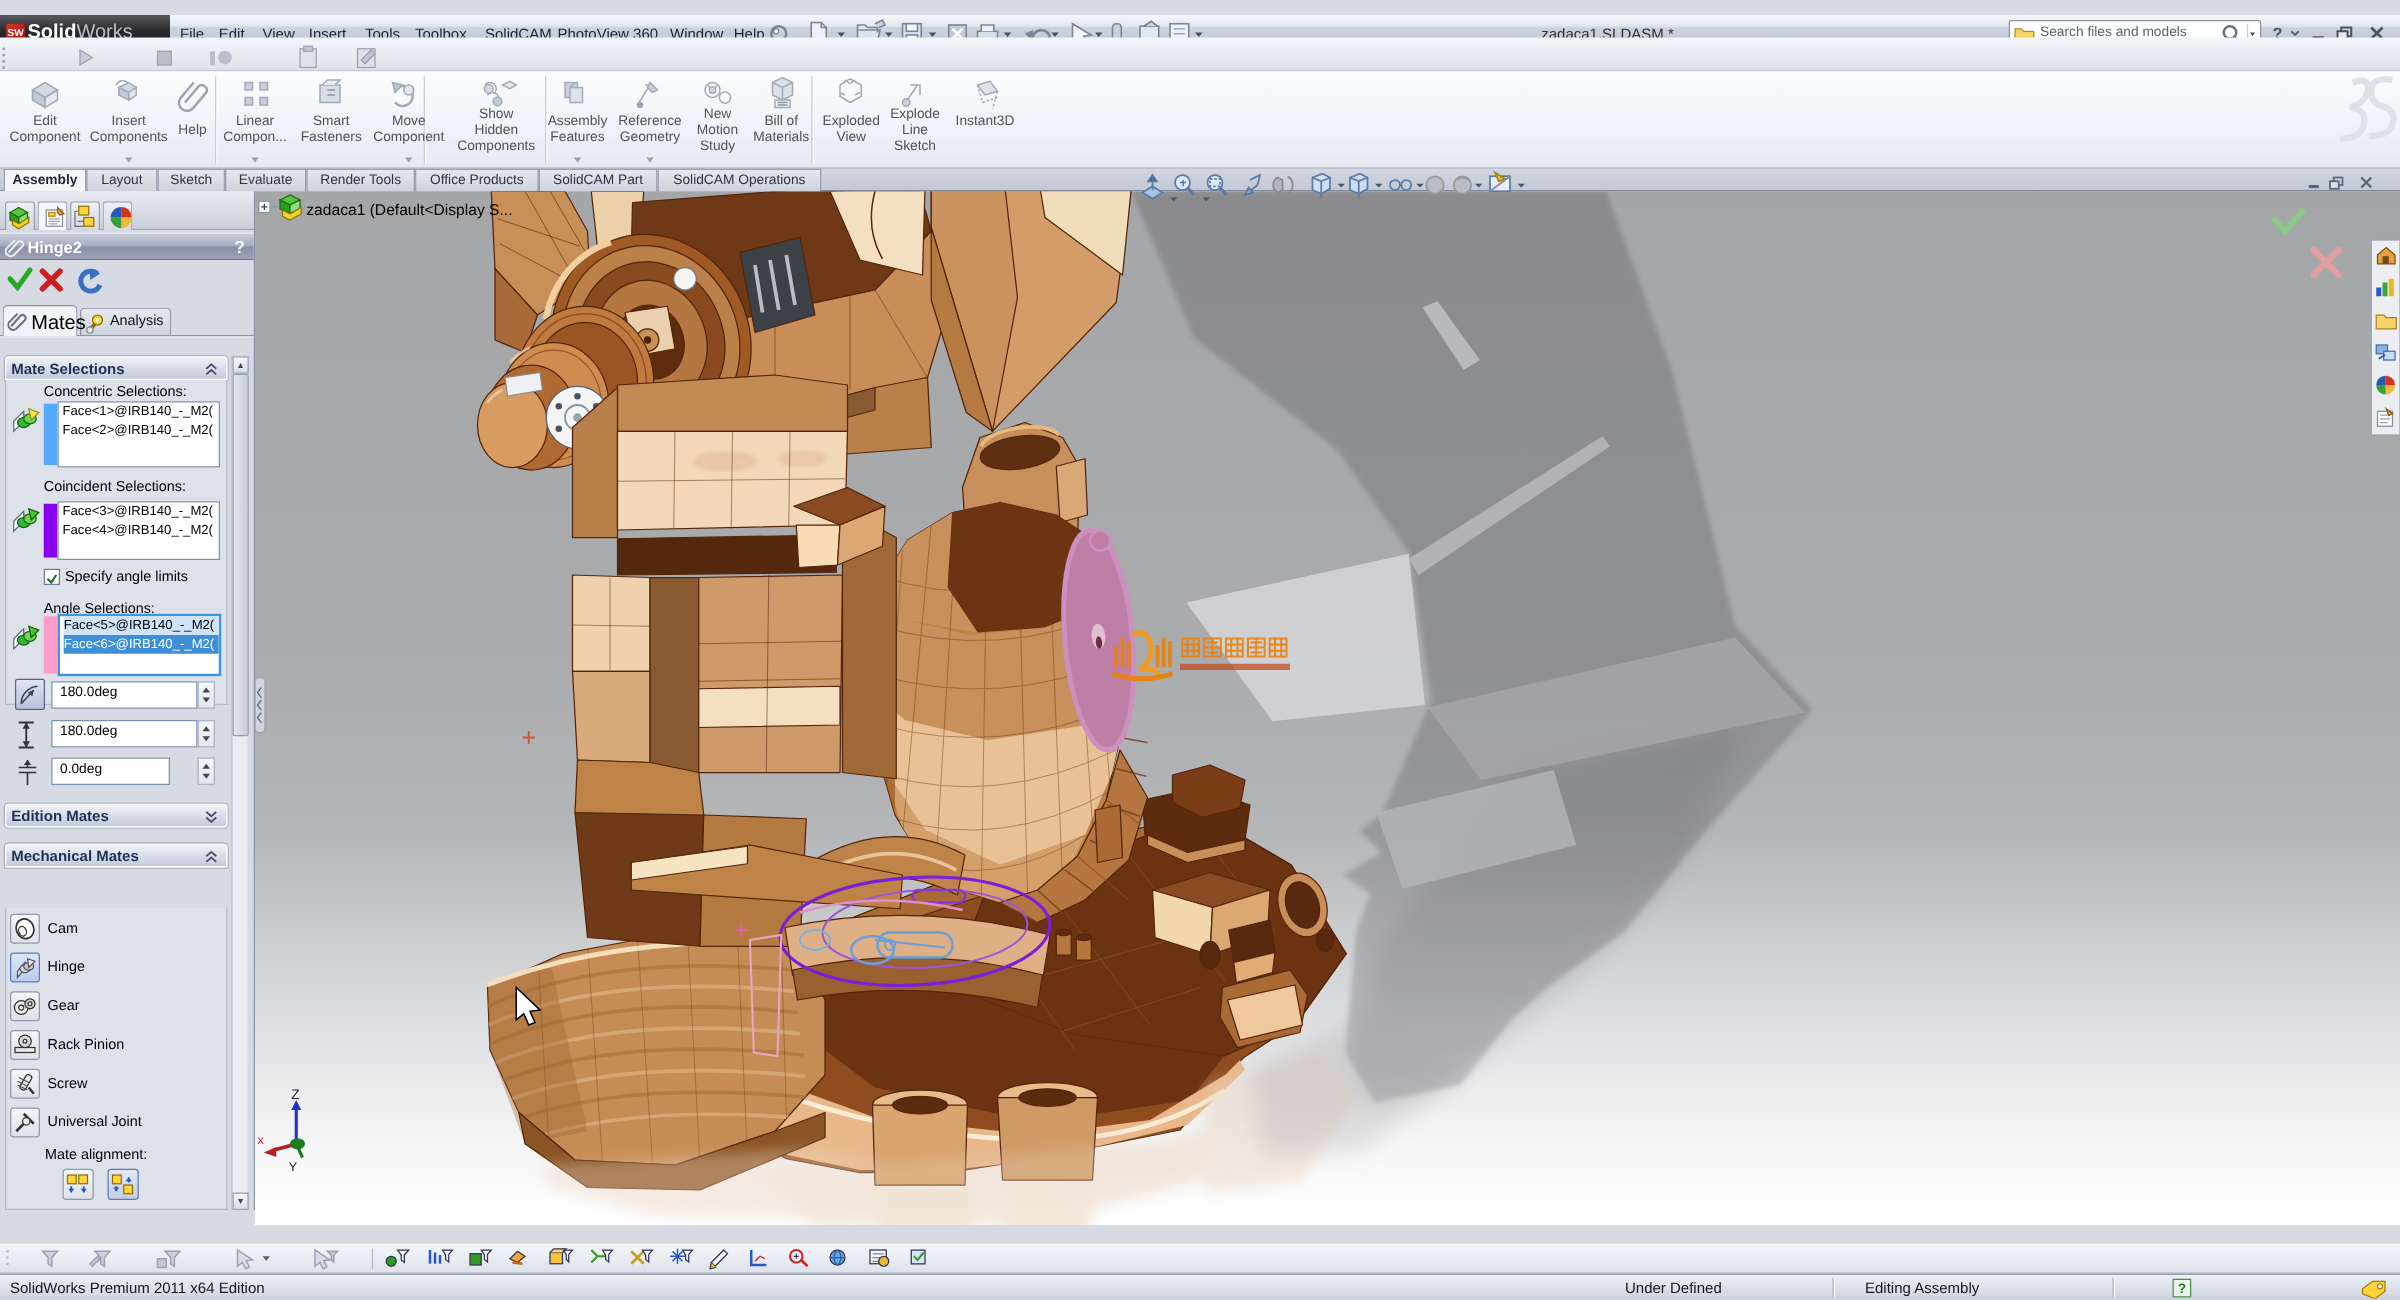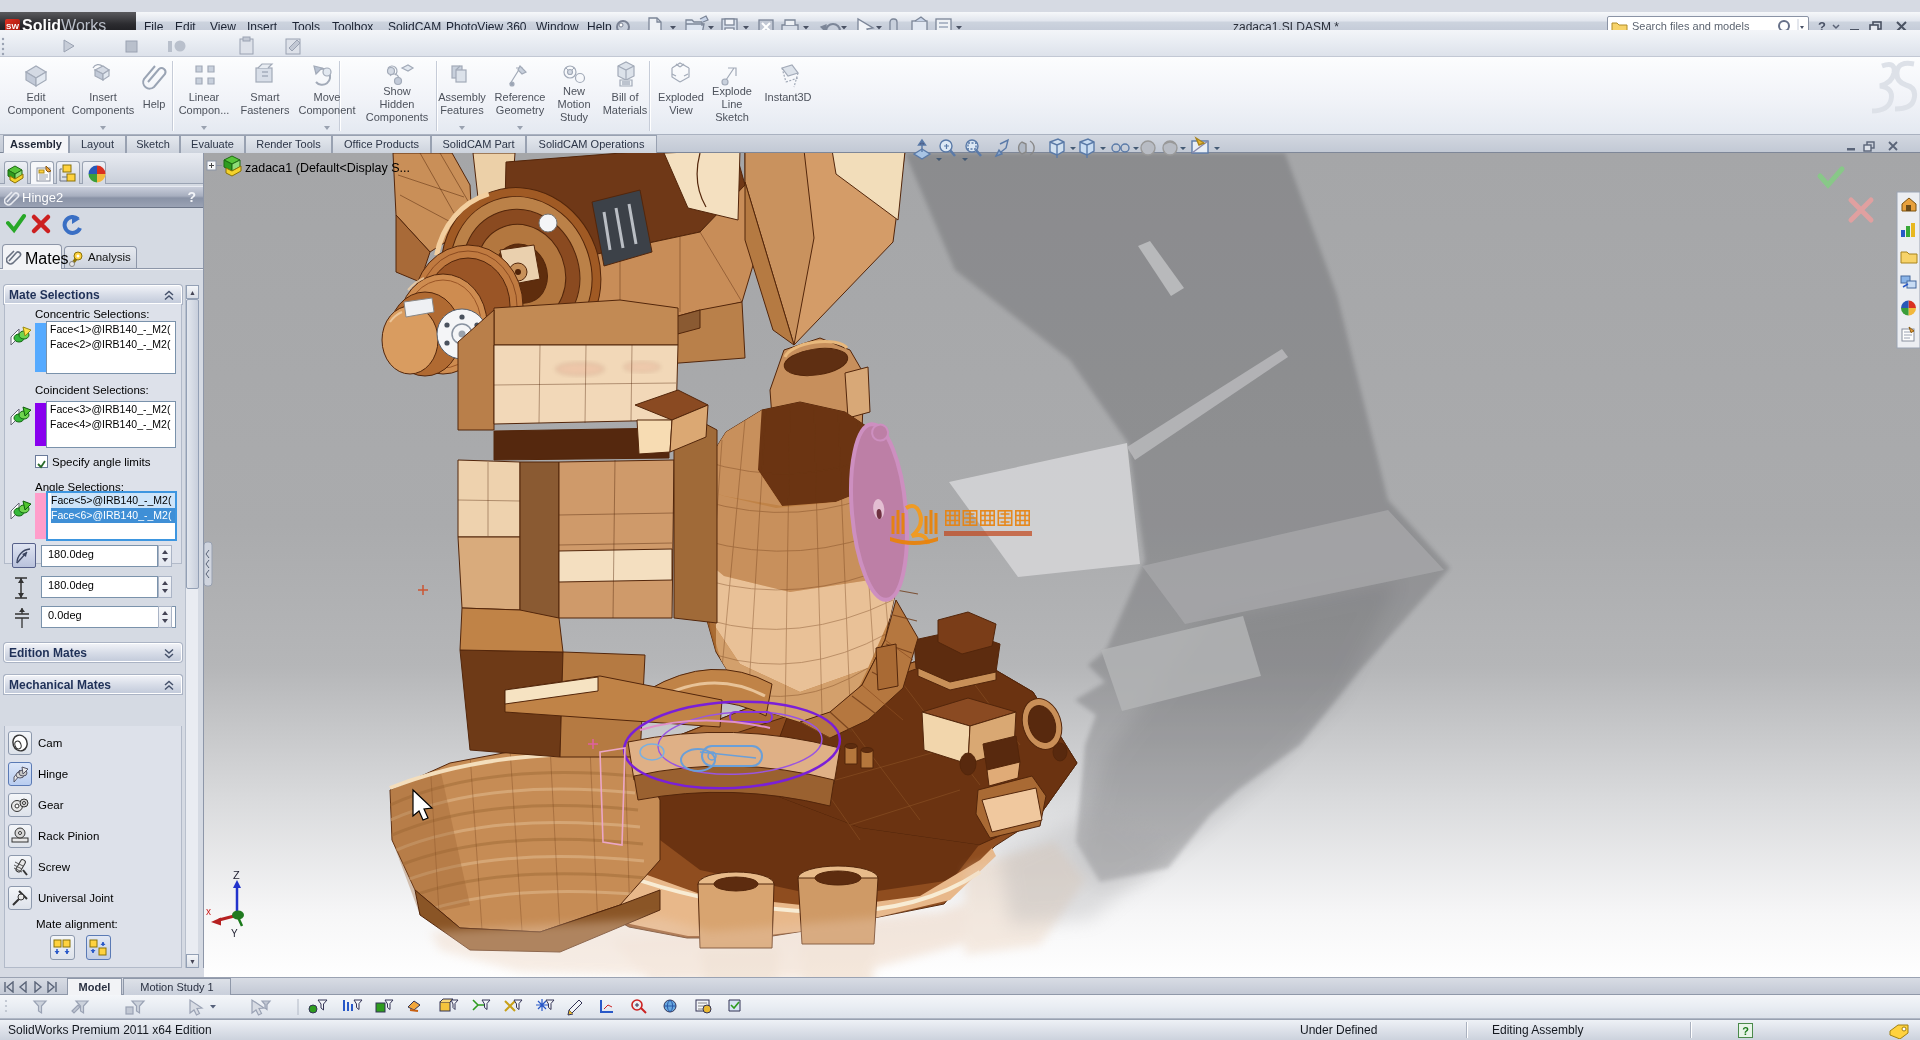--- a/index.html
+++ b/index.html
@@ -36,21 +36,21 @@
  background:linear-gradient(#d2d7e0,#c2c9d5);border-bottom:1px solid #7e8798;}
 .ctab{position:absolute;top:0;height:18px;font-size:11px;color:#2c3547;text-align:center;line-height:17px;
  background:linear-gradient(#e4e8ee,#cdd3dd);border:1px solid #98a1b1;border-bottom:none;}
 .ctab.active{background:#f4f5f8;font-weight:bold;color:#1f2737;}
 
 #panel{position:absolute;left:0;top:153px;width:204px;height:815px;background:#d5dae3;border-right:1px solid #8d96a8;}
 #icontabs{position:absolute;left:0;top:0;width:203px;height:31px;background:linear-gradient(#e8ebf1,#c9cfda);border-bottom:1px solid #9aa3b3;}
 .itab{position:absolute;top:8px;width:24px;height:23px;background:linear-gradient(#eef0f5,#d3d8e2);border:1px solid #9aa3b3;border-bottom:none;border-radius:3px 3px 0 0;}
 .itab.active{background:#f6f7fa;}
 #pmheader{position:absolute;left:0px;top:33px;width:203px;height:22px;background:linear-gradient(#c9cedb 0%,#a7aebf 45%,#8992a6 55%,#9aa2b4 100%);border-top:1px solid #e8ebf2;border-bottom:1px solid #6d7689;}
-#pmheader .txt{position:absolute;left:22px;top:3px;font-size:13px;font-weight:normal;color:#fff;}
+#pmheader .txt{position:absolute;left:22px;top:3px;font-size:13px;font-weight:bold;color:#fff;}
 #pmheader .q{position:absolute;right:7px;top:2px;font-size:14px;font-weight:bold;color:#f2f4f8;}
 .grouphdr{position:absolute;left:4px;width:178px;height:19px;background:linear-gradient(#f0f2f7 0%,#d8dde8 50%,#c3cbdb 100%);border:1px solid #fff;border-radius:3px 3px 0 0;box-shadow:0 0 0 1px #aab3c4;}
 .grouphdr .gt{position:absolute;left:4px;top:2px;font-size:12px;font-weight:bold;color:#1f3057;}
 .plabel{position:absolute;font-size:11.5px;color:#000;}
 .listbox{position:absolute;background:#fff;border:1px solid #7a92ab;font-size:10.5px;color:#000;line-height:15px;padding-left:3px;overflow:hidden;white-space:nowrap;}
 .cbar{position:absolute;width:11px;}
 .numfield{position:absolute;background:#fff;border:1px solid #7a92ab;font-size:11px;color:#000;padding:2px 0 0 6px;}
 .spin{position:absolute;width:14px;height:22px;background:linear-gradient(#f4f6f9,#e2e6ee);border:1px solid #aab4c6;}
 .mmbtn{position:absolute;left:8px;width:24px;height:24px;background:linear-gradient(#f4f6f9,#dde2ea);border:1px solid #8d99ad;border-radius:3px;}
 .mmlbl{position:absolute;left:38px;font-size:11.5px;color:#000;}
@@ -757,21 +757,21 @@
       </svg>
     <div class="numfield" style="left:41px;top:423px;width:117px;height:22px">180.0deg</div>
     <div class="spin" style="left:158px;top:423px"><svg width="12" height="20" viewBox="0 0 12 20">
           <path d="M6 4 l3 4 h-6 z" fill="#445"></path>
           <path d="M6 16 l3 -4 h-6 z" fill="#445"></path>
         </svg></div>
     <svg class="abs" style="left:13px;top:453px" width="18" height="24" viewBox="0 0 18 24">
         <path d="M2 8 h14 M2 12 h14 M9 12 v10 M9 8 V2" stroke="#333" stroke-width="1.3"></path>
         <path d="M9 2 l-3 4 h6 z" fill="#333"></path>
       </svg>
-    <div class="numfield" style="left:41px;top:453px;width:135px;height:22px">0.0deg</div>
+    <div class="numfield" style="left:41px;top:453px;width:95px;height:22px">0.0deg</div>
     <div class="spin" style="left:158px;top:453px"><svg width="12" height="20" viewBox="0 0 12 20">
           <path d="M6 4 l3 4 h-6 z" fill="#445"></path>
           <path d="M6 16 l3 -4 h-6 z" fill="#445"></path>
         </svg></div>
     <div class="grouphdr" style="top:490px;border-radius:3px">
       <div class="gt">Edition Mates</div>
       <svg class="abs" style="right:6px;top:4px" width="12" height="11" viewBox="0 0 12 11">
           <path d="M2 1.5 l4 3.5 l4 -3.5 M2 6 l4 3.5 l4 -3.5" stroke="#44506a" stroke-width="1.4" fill="none"></path>
         </svg>
     </div>
@@ -840,32 +840,20 @@
           <path d="M6 13 v4 M16 10 v-4" stroke="#2858c8" stroke-width="1.5"></path>
           <path d="M6 17 l-2.5 -3 h5 z M16 6 l-2.5 3 h5 z" fill="#2858c8"></path>
         </svg>
     </div>
     <div id="pscroll">
       <div class="arr" style="top:0">▲</div>
       <div class="thumb"></div>
       <div class="arr" style="bottom:0">▼</div>
     </div>
   </div>
-  <div id="modeltabs">
-    <svg class="abs" style="left:2px;top:3px" width="64" height="12" viewBox="0 0 64 12">
-      <g stroke="#5a6478" stroke-width="1.4" fill="none">
-        <path d="M3 1 v10 M5 6 l6 -5 v10 z"></path>
-          <path d="M18 6 l6 -5 v10 z"></path>
-          <path d="M33 1 l6 5 l-6 5 z"></path>
-          <path d="M46 1 l6 5 l-6 5 z M54 1 v10"></path>
-      </g>
-    </svg>
-    <div class="mtab active" style="left:67px;width:55px">Model</div>
-    <div class="mtab" style="left:123px;width:108px">Motion Study 1</div>
-  </div>
   <div id="toolbar2">
     <svg class="abs" style="left:2px;top:2px" width="780" height="20" viewBox="0 0 780 20" id="t2icons">
       <g fill="#b9c0cc">
         <circle cx="4" cy="4" r="1.1"></circle>
           <circle cx="4" cy="9" r="1.1"></circle>
           <circle cx="4" cy="14" r="1.1"></circle>
       </g>
       <g stroke="#9aa2b4" stroke-width="1.2" fill="#ccd2dc">
         <path d="M32 4 h12 l-4.5 5 v7 l-3 -2 v-5 z"></path>
         <path d="M74 4 h12 l-4.5 5 v7 l-3 -2 v-5 z"></path>

